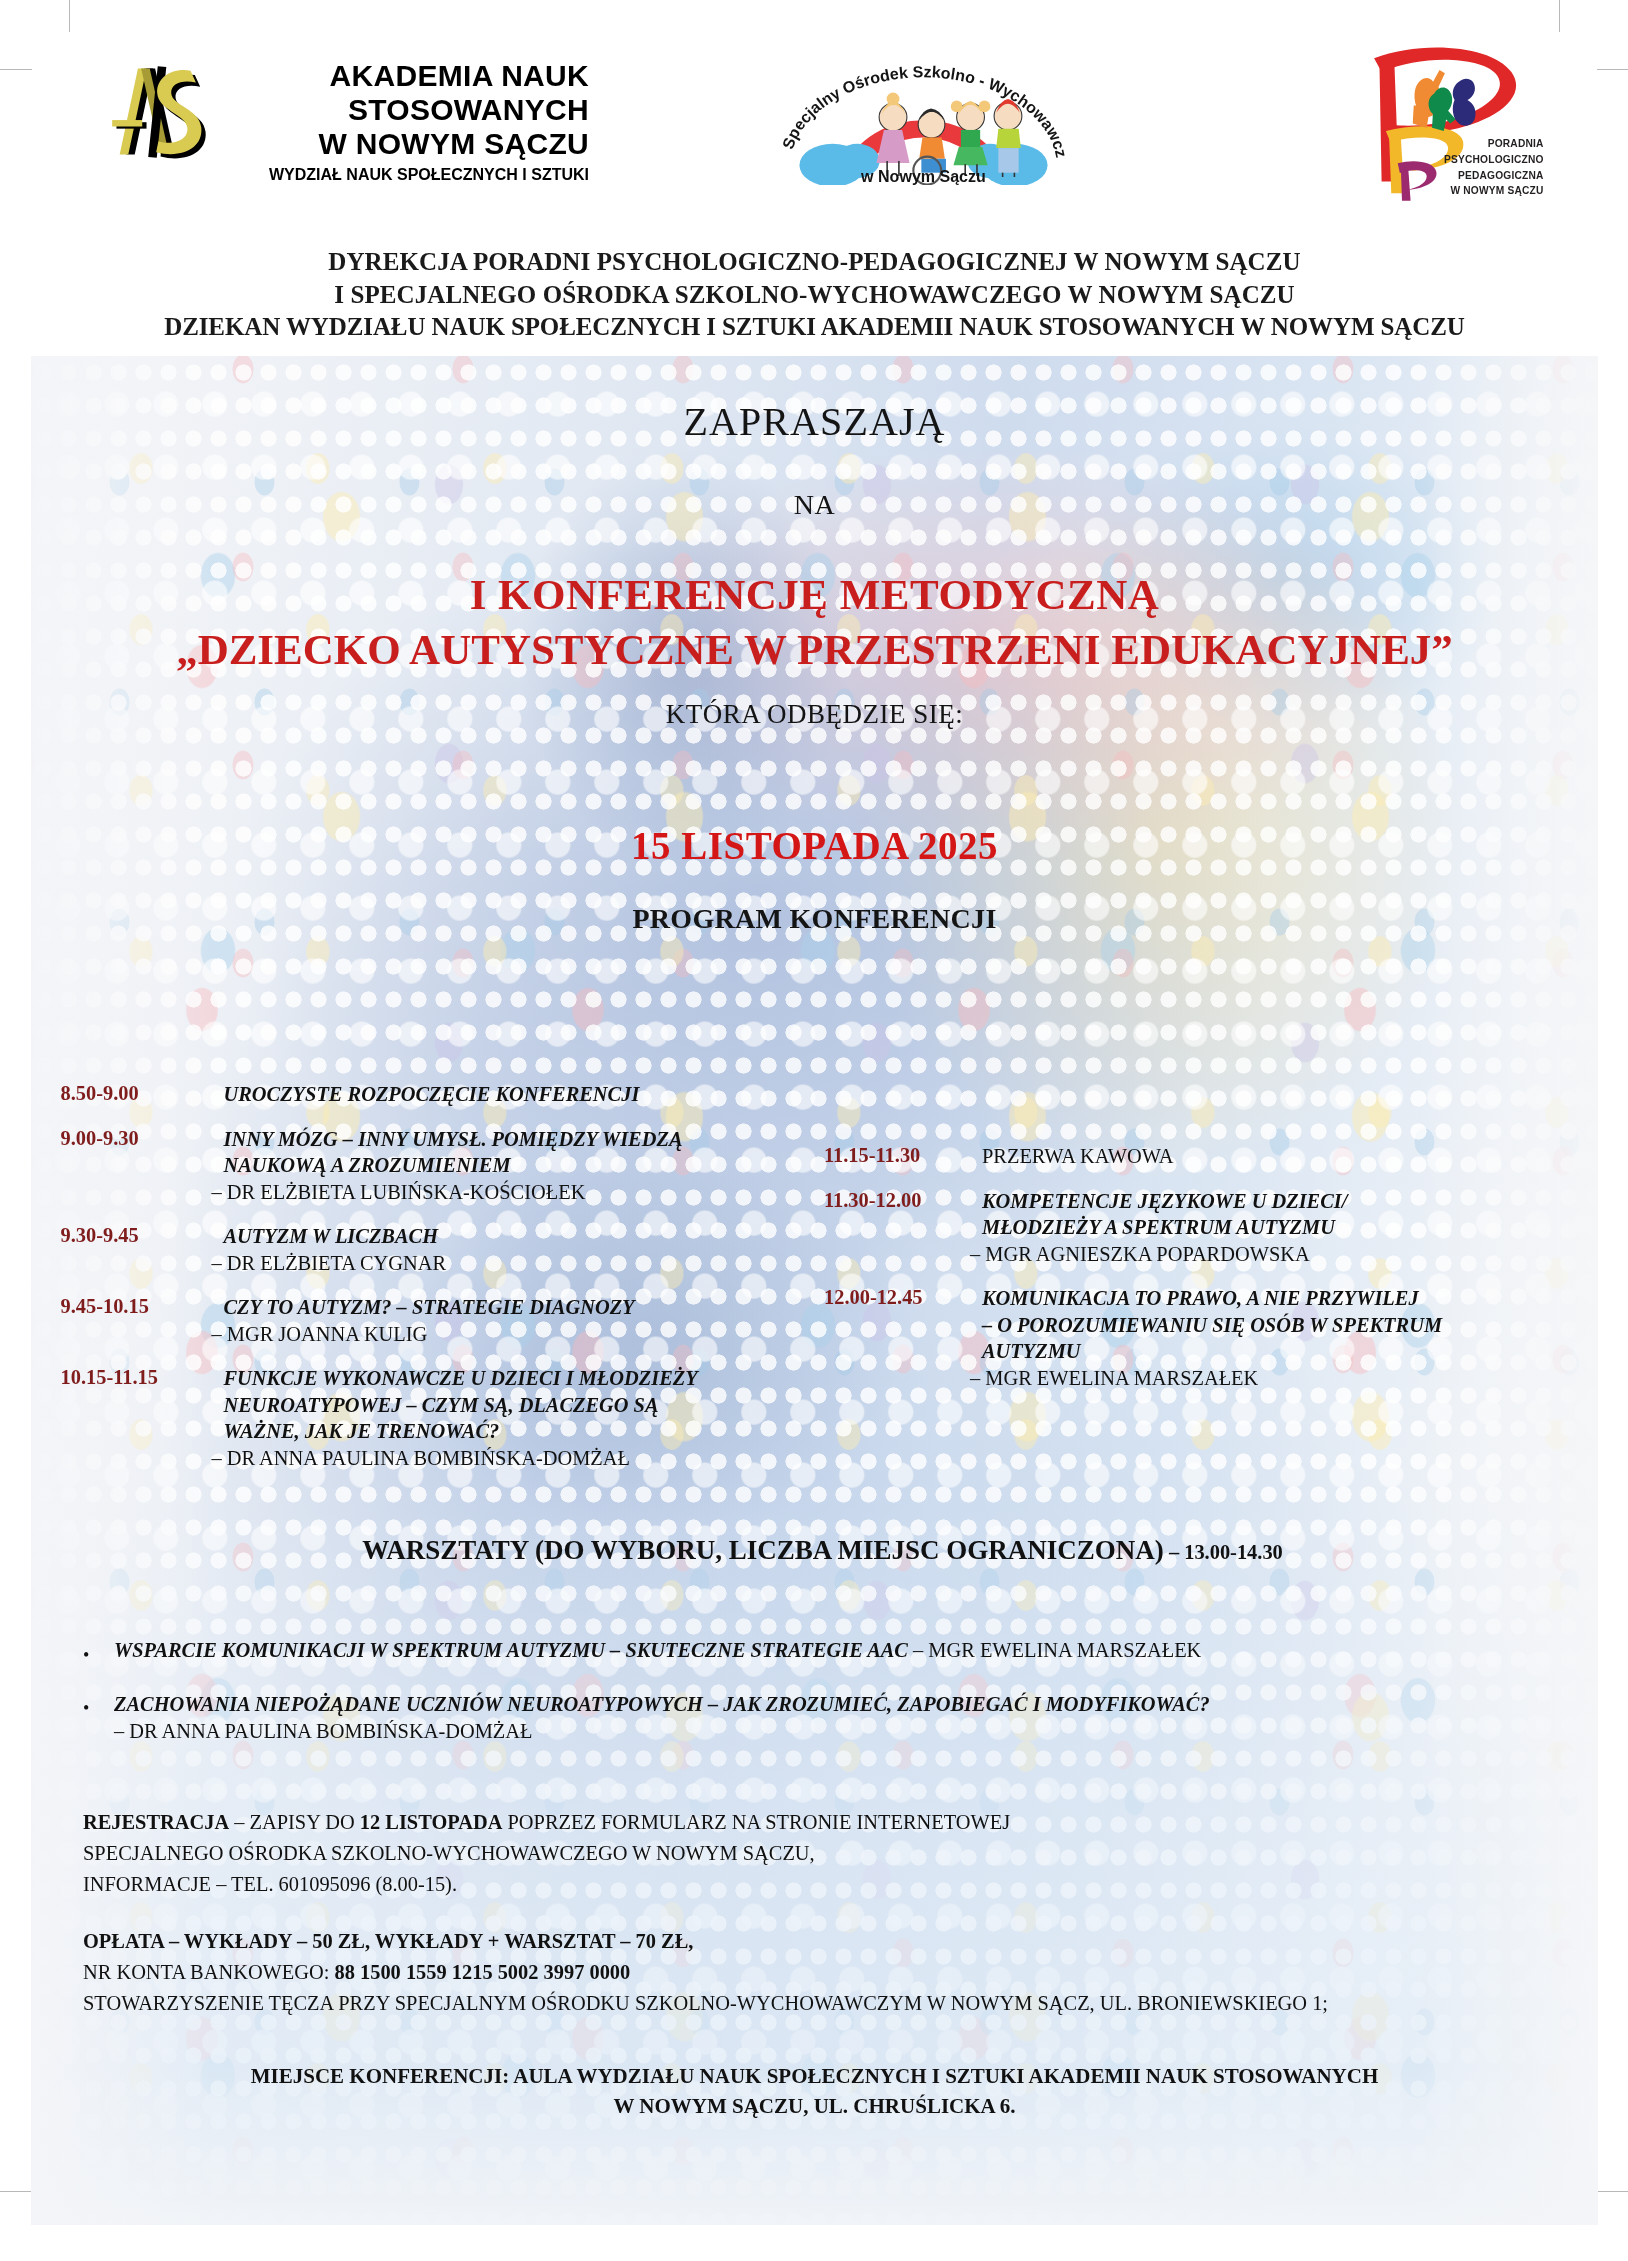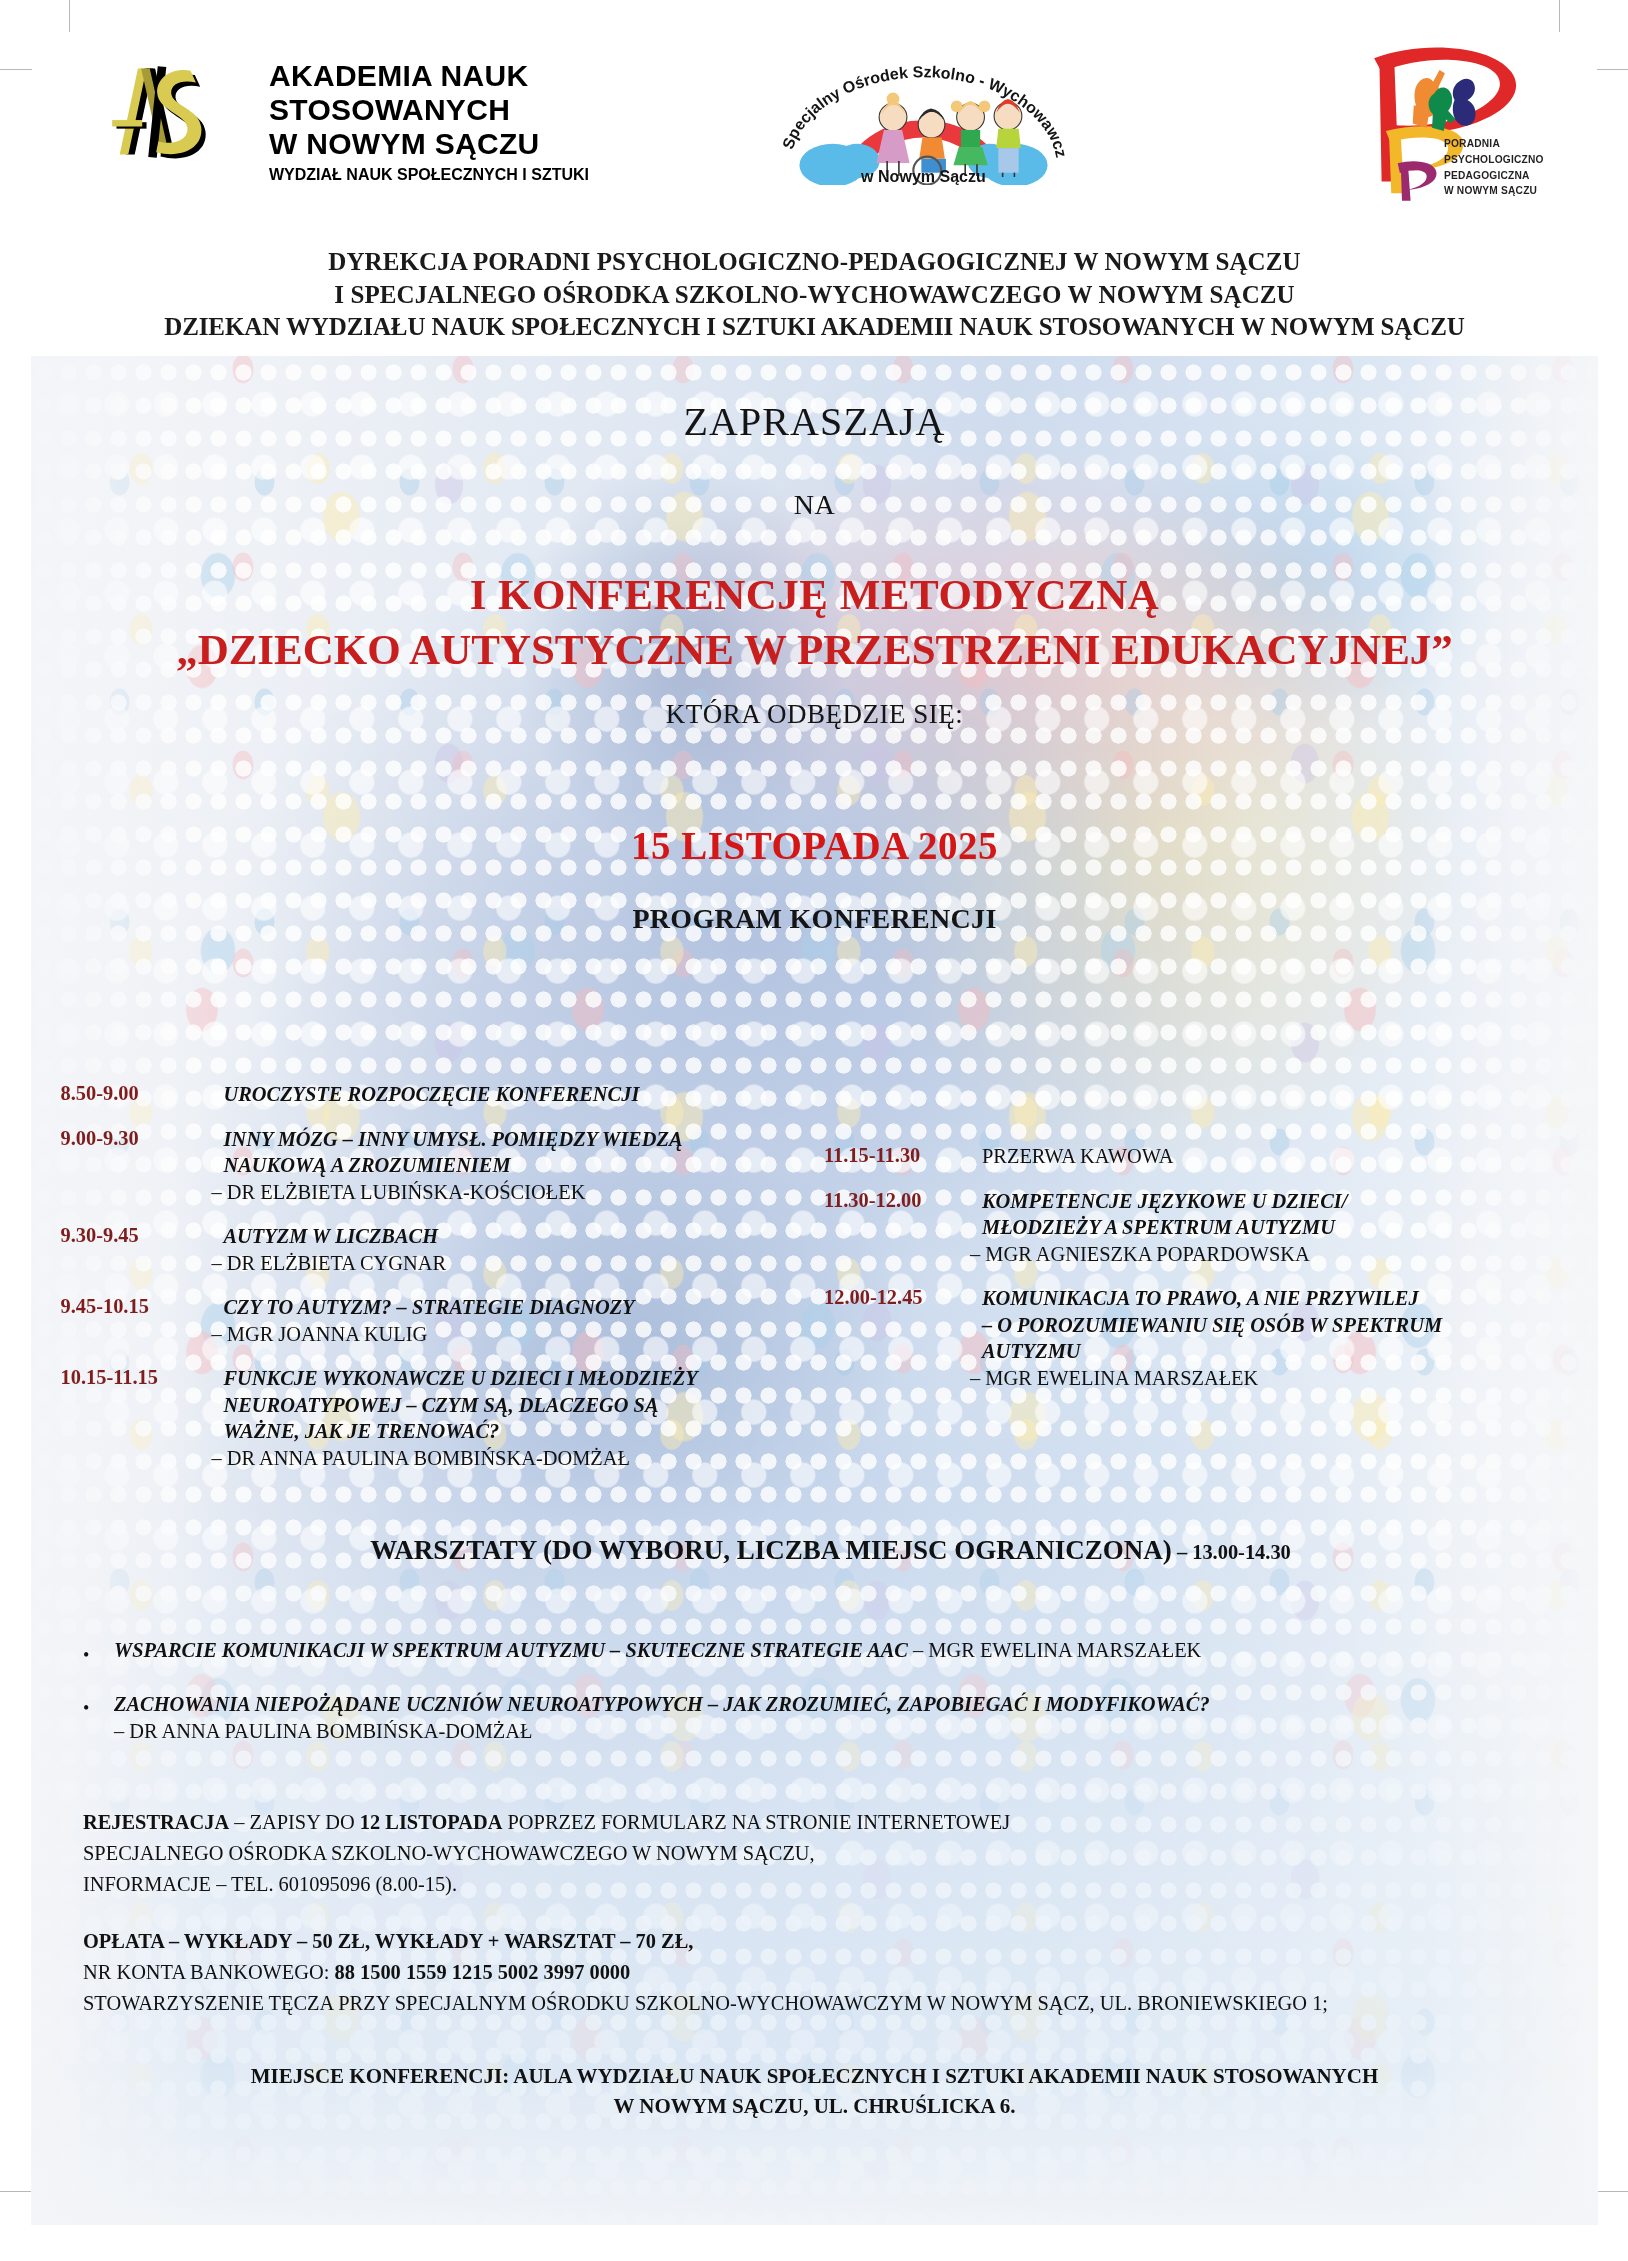--- a/index.html
+++ b/index.html
@@ -19,21 +19,21 @@
   .trim { position: absolute; background: #b8b8b8; }
   .trim.tl-v { left: 69px; top: 0; width: 1.1px; height: 32px; }
   .trim.tl-h { left: 0; top: 69px; width: 32px; height: 1.1px; }
   .trim.tr-v { right: 69px; top: 0; width: 1.1px; height: 32px; }
   .trim.tr-h { right: 0; top: 69px; width: 32px; height: 1.1px; }
   .trim.bl-h { left: 0; bottom: 69px; width: 32px; height: 1.1px; }
   .trim.br-h { right: 0; bottom: 69px; width: 32px; height: 1.1px; }
 
   
   .header-logos {
-    position: absolute; left: 0; top: 0; width: 1629px; height: 236px;
+    position: absolute; left: 0; top: 0; width: 1629px; height: 236px; text-align: right;
   }
   .logo-ans {
     position: absolute; left: 95px; top: 47px;
     display: flex; align-items: flex-start; gap: 13px;
   }
   .ans-mark {
     position: relative; width: 161px; height: 137px; flex: none;
   }
   .ans-text-block { padding-top: 11.8px; }
   .ans-line {
@@ -209,21 +209,21 @@
     color: #111; line-height: 1.30; letter-spacing: 0px; margin-left: 12px;
   }
   .slot-title.plain { font-style: normal; font-weight: 400; }
   .slot-speaker {
     font-size: 20.4px; font-weight: 400; color: #111;
     line-height: 1.30; letter-spacing: 0px;
   }
 
   
   .warsztaty-head {
-    position: absolute; left: 16px; top: 1179px; width: 1567px;
+    position: absolute; left: 8px; top: 1179px; width: 1567px;
     text-align: center; color: #111;
   }
   .warsztaty-head .wh-main { font-size: 27px; font-weight: 700; letter-spacing: 0px; }
   .warsztaty-head .wh-time { font-size: 20.4px; font-weight: 700; letter-spacing: 0px; }
 
   .warsztaty-list {
     position: absolute; left: 52px; top: 1281px; width: 1478px;
   }
   .w-item {
     display: flex; align-items: flex-start; margin-bottom: 25px;

